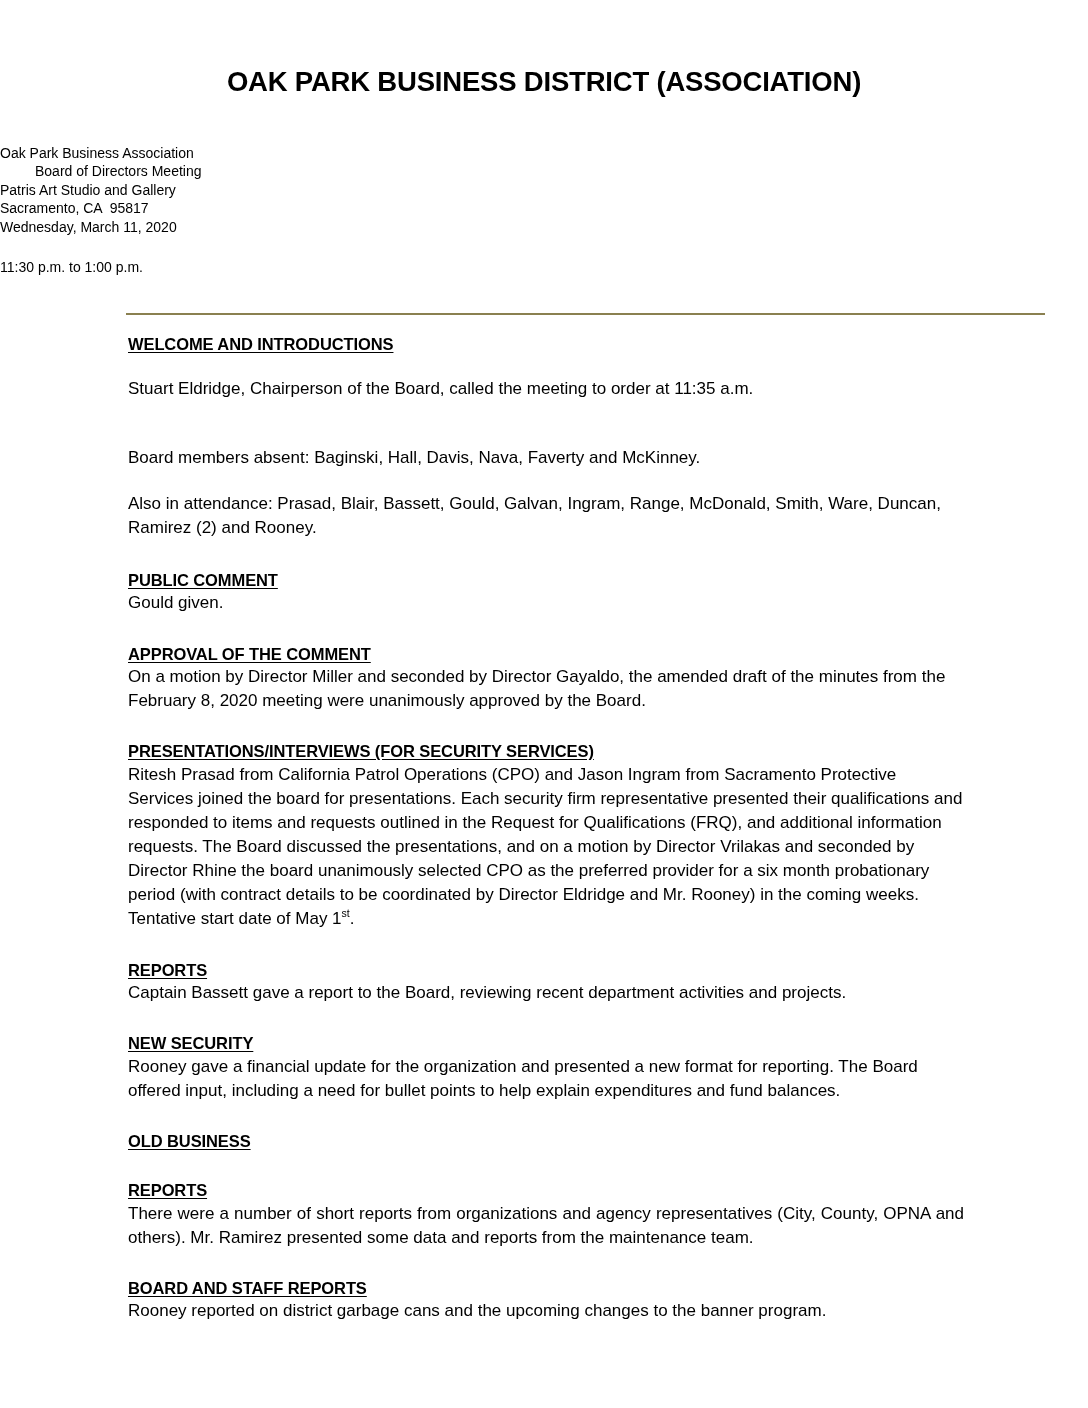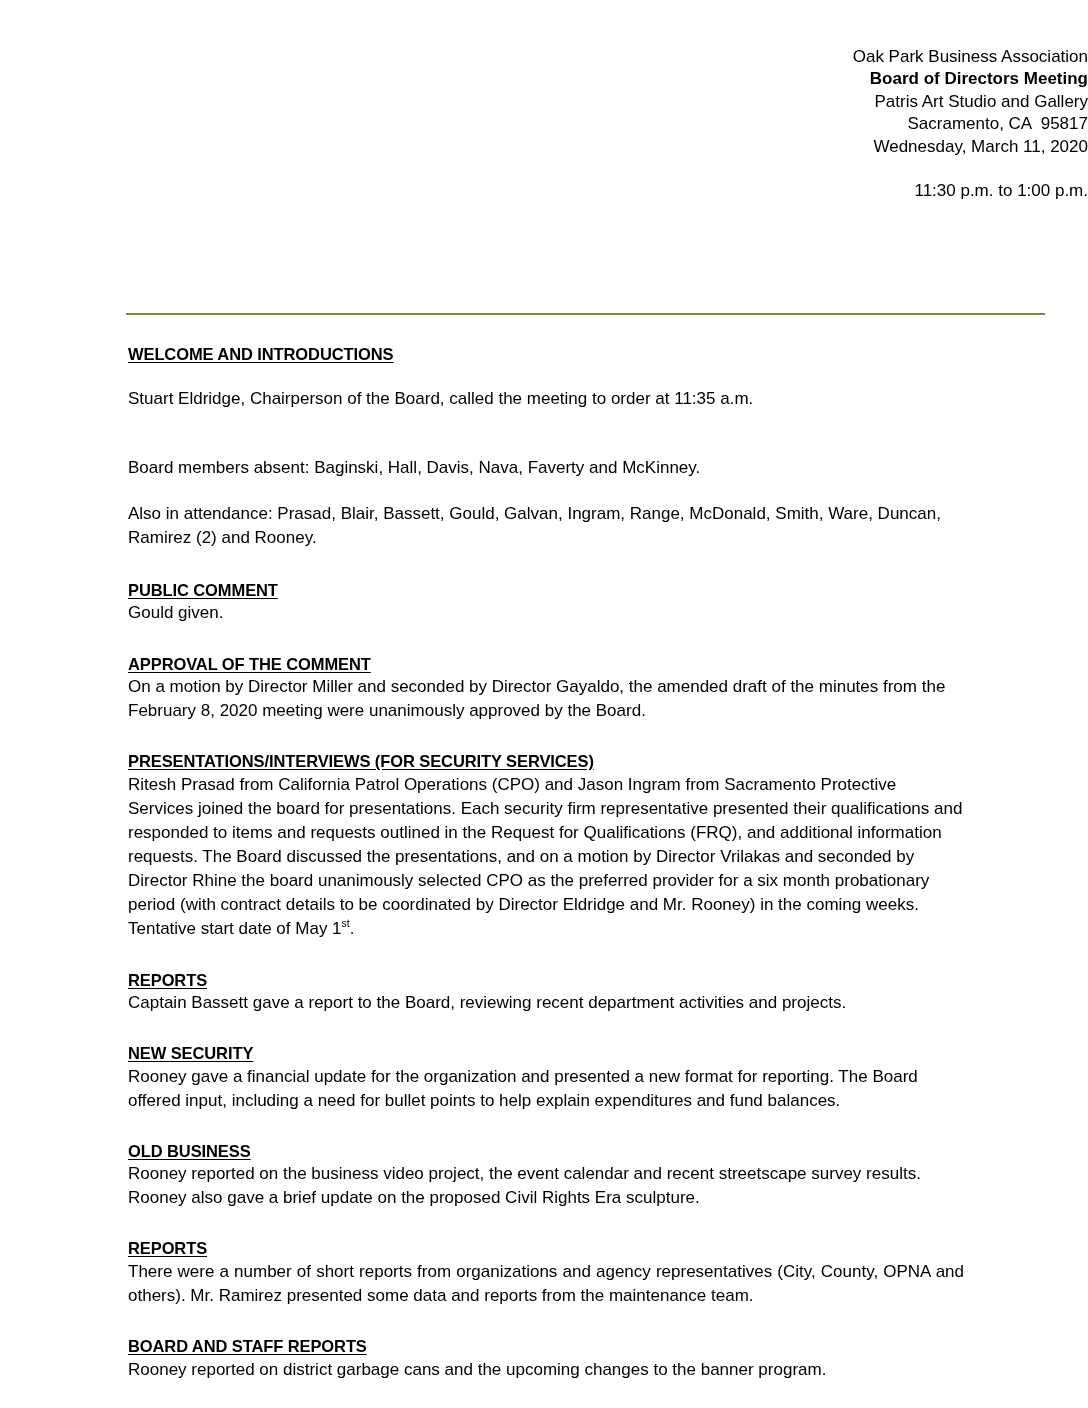--- a/index.html
+++ b/index.html
@@ -28,28 +28,28 @@
     font-size: 27.5px;
     font-weight: bold;
     letter-spacing: -0.2px;
     margin: 0;
     padding-top: 66px;
     line-height: 1.15;
   }
 
   
   .header-block {
-    text-align: right;
-    font-size: 17px;
+    text-align: left;
+    font-size: 14px;
     line-height: 1.32;
     margin: 0;
     padding-top: 46px;
   }
   .header-block .hb-line { display: block; white-space: pre; }
-  .header-block .hb-line.bold { font-weight: bold; }
+  .header-block .hb-line.bold { font-weight: normal; padding-left: 35px; }
   .header-block .hb-spacer { display: block; height: 22px; }
 
   
   .divider-wrap {
     position: absolute;
     left: 126px;
     right: 43px;
     top: 313px;
     height: 3px;
   }
@@ -58,21 +58,21 @@
     height: 0;
     border: 0;
     border-top: 2px solid #8a8050;
     margin: 0;
   }
 
   
   .body-area {
     position: absolute;
     left: 128px;
-    top: 344px;
+    top: 334px;
     width: 836px;
   }
   .section { margin: 0; }
   .section-heading {
     font-size: 16.5px;
     font-weight: bold;
     text-decoration: underline;
     text-underline-offset: 2px;
     letter-spacing: -0.1px;
     margin: 0;
@@ -87,20 +87,21 @@
   .gap-md { height: 22px; }
   .gap-lg { height: 28px; }
   .gap-xl { height: 30px; }
   sup { font-size: 0.62em; vertical-align: super; line-height: 0; text-align: center; }
 </style>
 </head>
 <body>
 
 <div class="page">
 
+  <h1 class="doc-title">OAK PARK BUSINESS DISTRICT (ASSOCIATION)</h1>
 
   <div class="header-block">
     <span class="hb-line">Oak Park Business Association</span>
     <span class="hb-line bold">Board of Directors Meeting</span>
     <span class="hb-line">Patris Art Studio and Gallery</span>
     <span class="hb-line">Sacramento, CA  95817</span>
     <span class="hb-line">Wednesday, March 11, 2020</span>
     <span class="hb-spacer"></span>
     <span class="hb-line">11:30 p.m. to 1:00 p.m.</span>
   </div>
@@ -154,21 +155,20 @@
 
     <div class="section">
       <div class="section-heading">NEW SECURITY</div>
       <p class="para">Rooney gave a financial update for the organization and presented a new format for reporting.  The Board offered input, including a need for bullet points to help explain expenditures and fund balances.</p>
     </div>
 
     <div class="gap-lg"></div>
 
     <div class="section">
       <div class="section-heading">OLD BUSINESS</div>
-      <p class="para">Rooney reported on the business video project, the event calendar and recent streetscape survey results.  Rooney also gave a brief update on the proposed Civil Rights Era sculpture.</p>
     </div>
 
     <div class="gap-lg"></div>
 
     <div class="section">
       <div class="section-heading">REPORTS</div>
       <p class="para justify">There were a number of short reports from organizations and agency representatives (City, County, OPNA and others).  Mr. Ramirez presented some data and reports from the maintenance team.</p>
     </div>
 
     <div class="gap-lg"></div>

